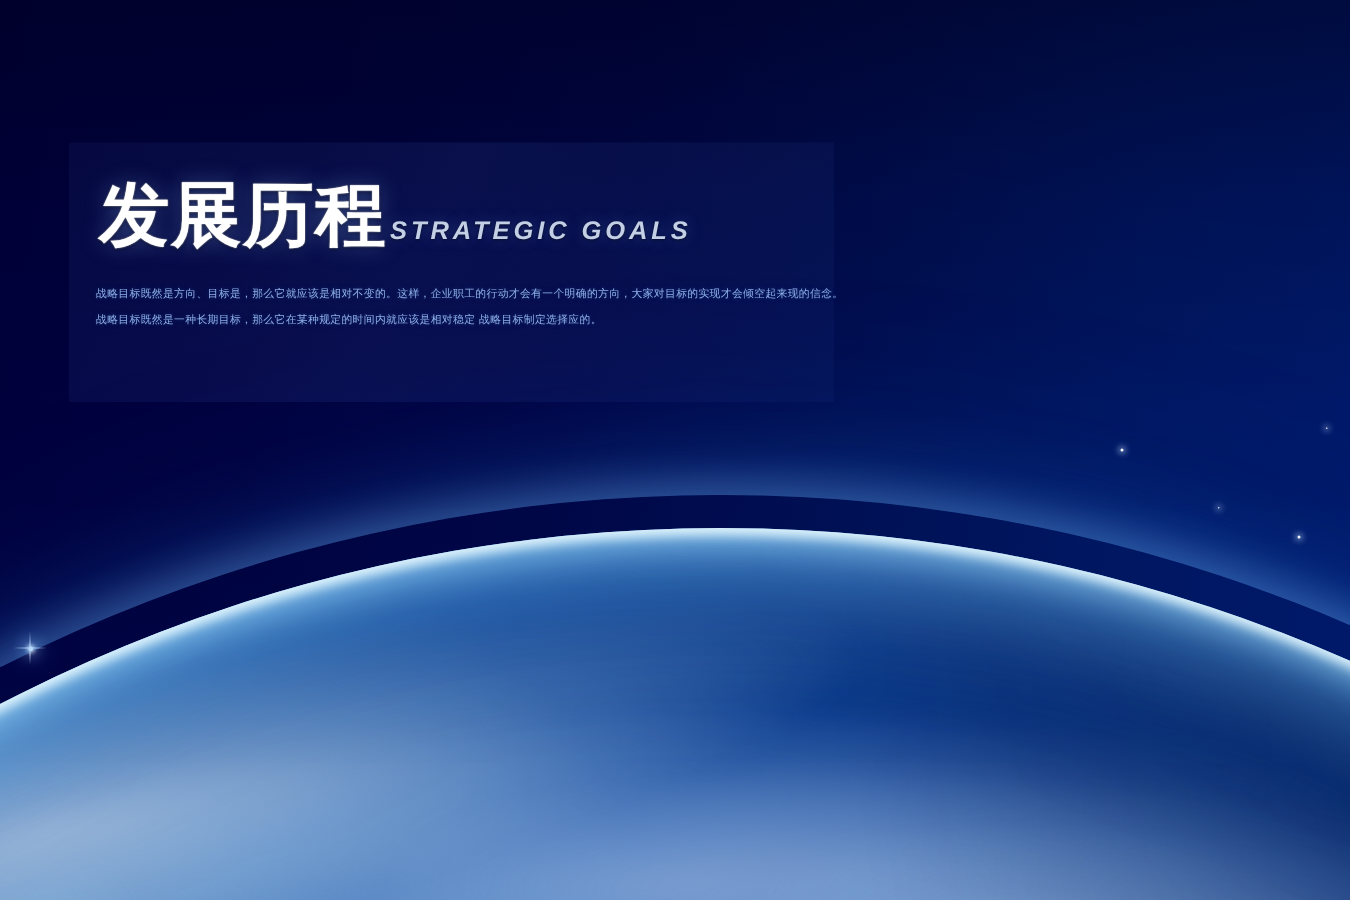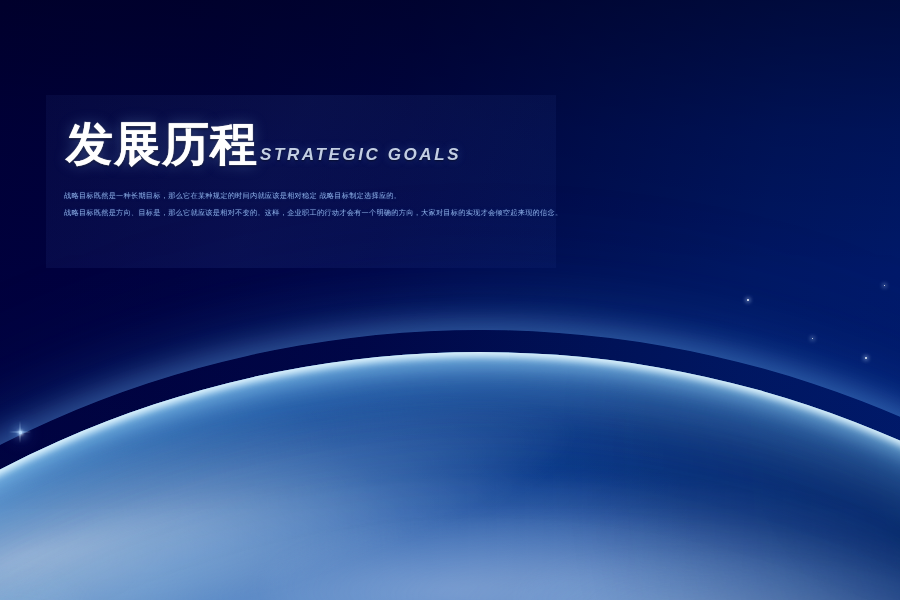--- a/index.html
+++ b/index.html
@@ -351,17 +351,17 @@
   </div>
 
   <div class="panel"></div>
 
   <div class="headline">
     <span class="title-cn">发展历程</span>
     <span class="title-en">STRATEGIC GOALS</span>
   </div>
 
   <div class="body-copy" id="body-copy">
+      <div class="body-line">战略目标既然是方向、目标是，那么它就应该是相对不变的。这样，企业职工的行动才会有一个明确的方向，大家对目标的实现才会倾空起来现的信念。</div>
       <div class="body-line">战略目标既然是一种长期目标，那么它在某种规定的时间内就应该是相对稳定 战略目标制定选择应的。</div>
-      <div class="body-line">战略目标既然是方向、目标是，那么它就应该是相对不变的。这样，企业职工的行动才会有一个明确的方向，大家对目标的实现才会倾空起来现的信念。</div>
     </div>
 
 </div>
 
 </body></html>

